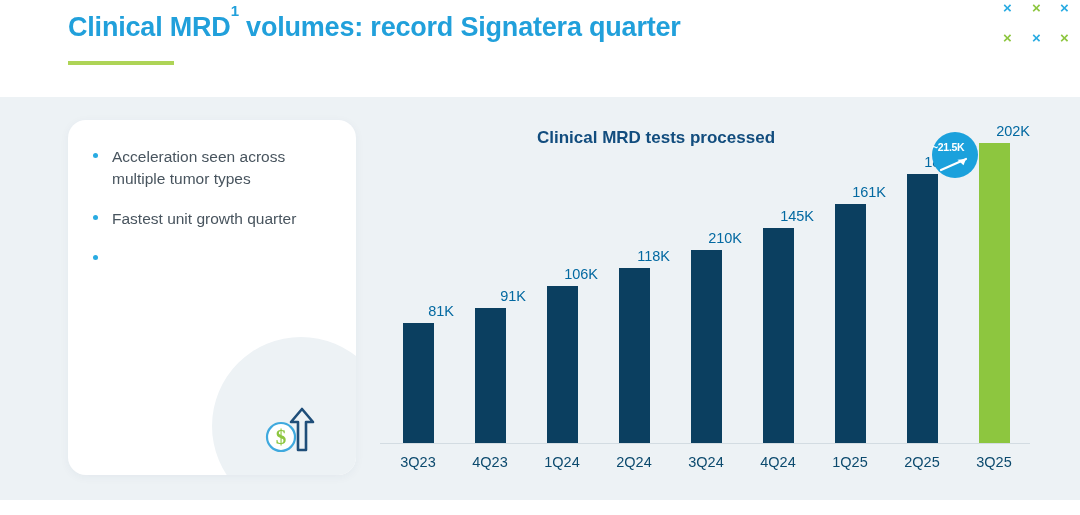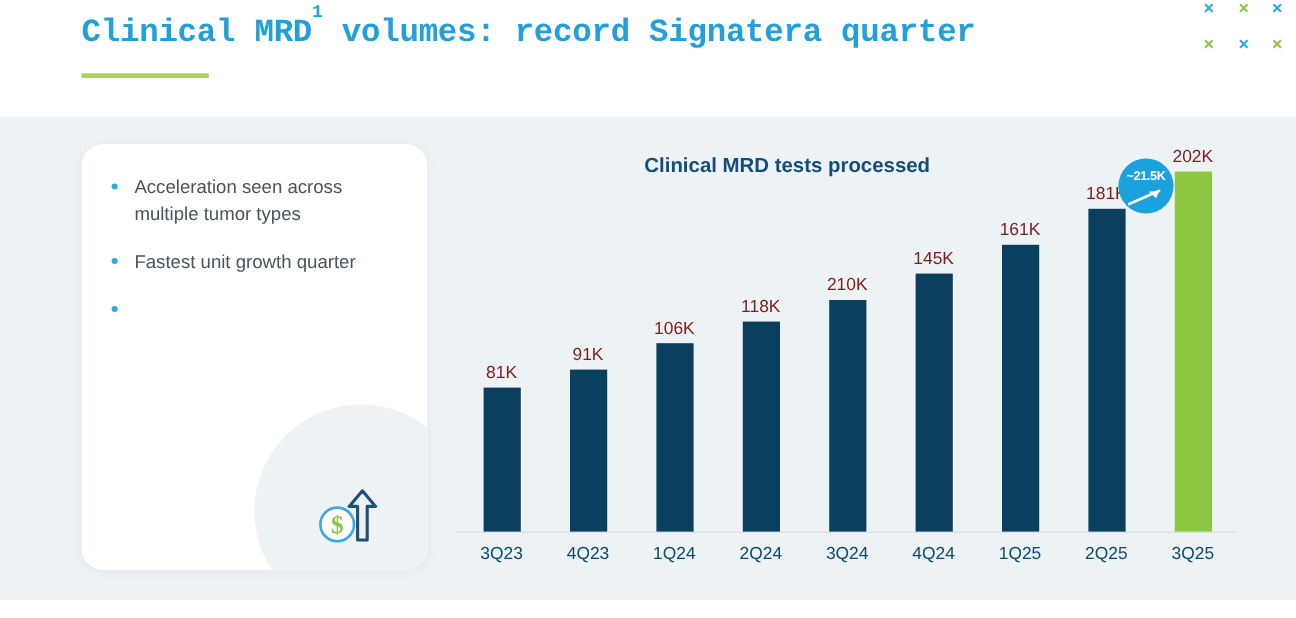--- a/index.html
+++ b/index.html
@@ -25,21 +25,20 @@
   }
   #page-title {
     position: absolute;
     left: 68px;
     top: 12px;
     font-size: 27px;
     font-weight: bold;
     color: #21A0DB;
     letter-spacing: -0.2px;
     white-space: nowrap;
-    font-family: Liberation Mono, monospace;
   }
   #page-title sup {
     font-size: 15px;
     font-weight: bold;
     top: -0.65em;
     position: relative;
   }
   #title-underline {
     position: absolute;
     left: 68px;
@@ -166,23 +165,23 @@
     bottom: 0;
     left: 21px;
     width: 31px;
     background: #0B3F60;
   }
   .bar.highlight { background: #8DC63F; }
   .bar-value {
     position: absolute;
     left: 0;
     width: 72px;
-    text-align: center;
+    text-align: right;
     font-size: 14.5px;
-    color: #7f1d1d;
+    color: #0369a1;
     white-space: nowrap;
   }
   .bar-cat {
     position: absolute;
     left: 0;
     bottom: -27px;
     width: 72px;
     text-align: center;
     font-size: 14.5px;
     color: #0c4a6e;
@@ -197,21 +196,20 @@
     height: 46px;
     border-radius: 50%;
     background: #1BA1DC;
     color: #ffffff;
   }
   #growth-badge-label {
     position: absolute;
     left: 0;
     top: 9px;
     width: 46px;
-    text-align: center;
     font-size: 10.5px;
     font-weight: bold;
     letter-spacing: -0.3px;
   }
   #growth-badge-arrow {
     position: absolute;
     left: 7px;
     top: 24px;
   }
 </style>

